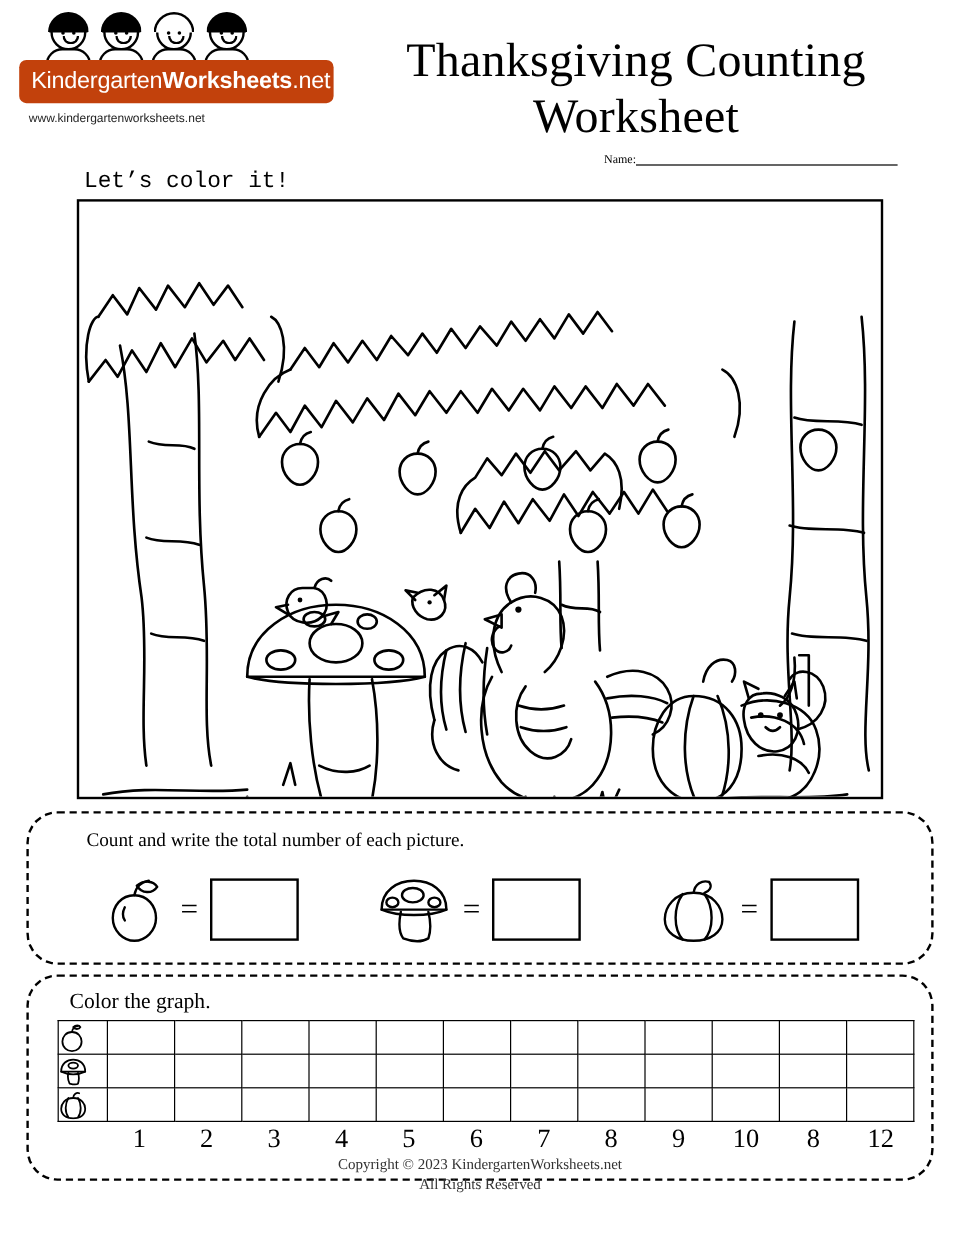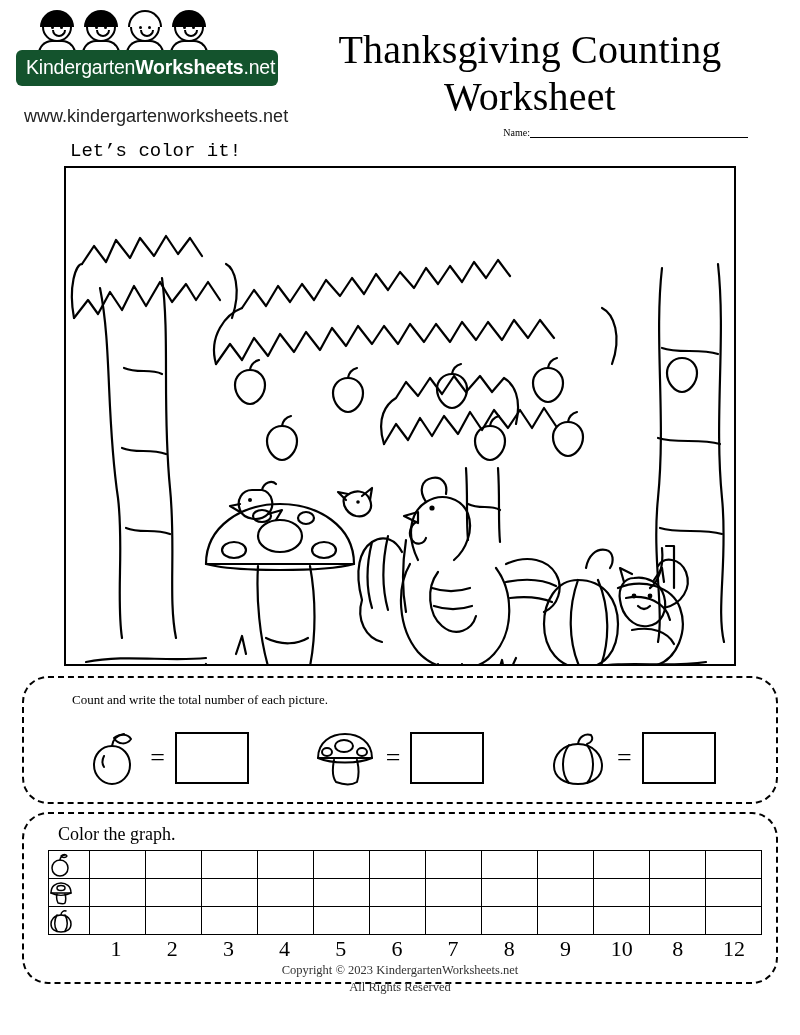--- a/index.html
+++ b/index.html
@@ -90,32 +90,32 @@
     height: 14px;
     border: 2.5px solid #000;
     border-bottom: none;
     border-radius: 14px 14px 0 0;
     background: #fff;
     box-sizing: border-box;
   }
   .logo-bar {
     position: relative;
     margin-top: -2px;
-    background: #14532d;
+    background: #c2410c;
     color: #fff;
     border-radius: 6px;
     padding: 6px 10px 7px 10px;
     font-size: 19.5px;
     letter-spacing: -0.2px;
     white-space: nowrap;
   }
   .logo-bar b { font-weight: bold; }
   .logo-url {
-    margin-top: 20px;
-    font-size: 18px;
+    margin-top: 8px;
+    font-size: 10px;
     color: #222;
     padding-left: 8px;
   }
   .title {
     position: absolute;
     left: 272px;
     top: 26px;
     width: 516px;
     text-align: center;
     font-size: 40px;
@@ -167,21 +167,21 @@
     width: 756px;
     height: 128px;
     border: 2px dashed #000;
     border-radius: 26px;
     box-sizing: border-box;
   }
   .count-title {
     position: absolute;
     left: 48px;
     top: 14px;
-    font-size: 13px;
+    font-size: 16px;
     font-family: "Liberation Serif", serif;
   }
   .count-row {
     position: absolute;
     left: 0;
     top: 52px;
     width: 100%;
     display: flex;
     justify-content: space-around;
     align-items: center;

